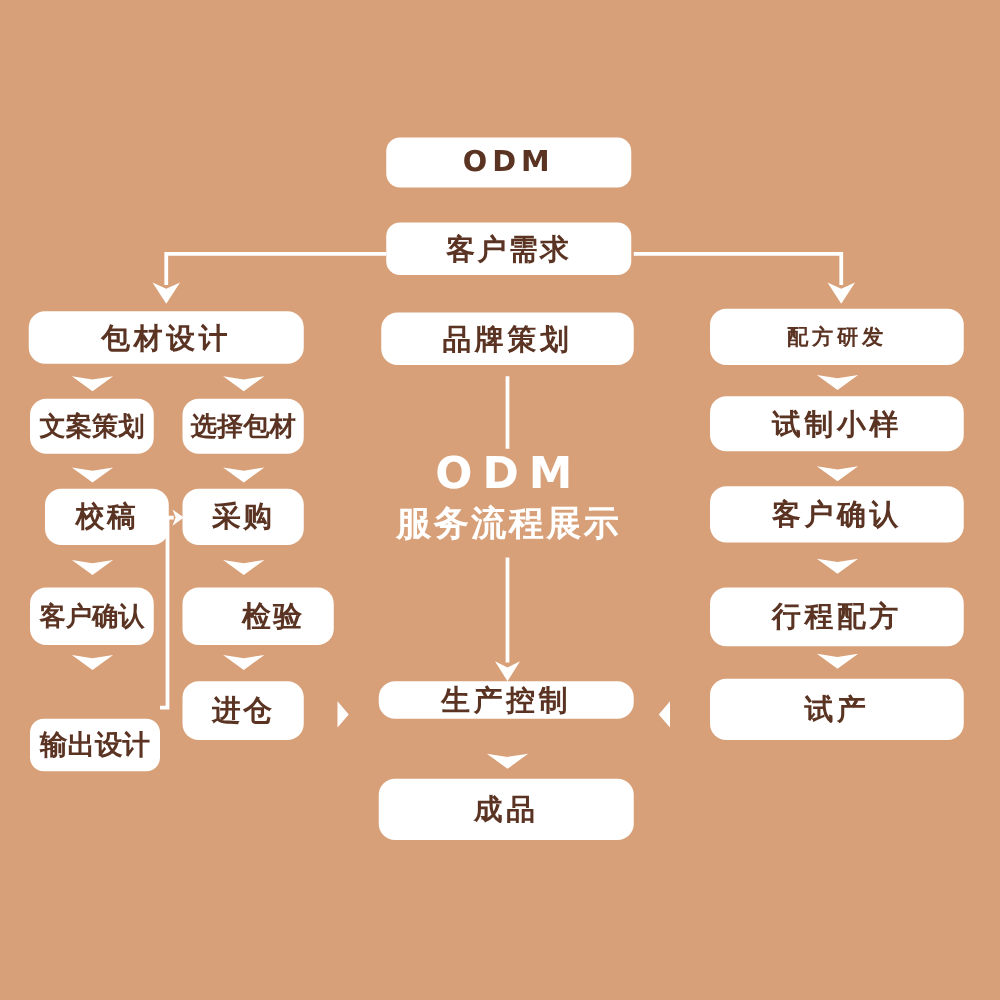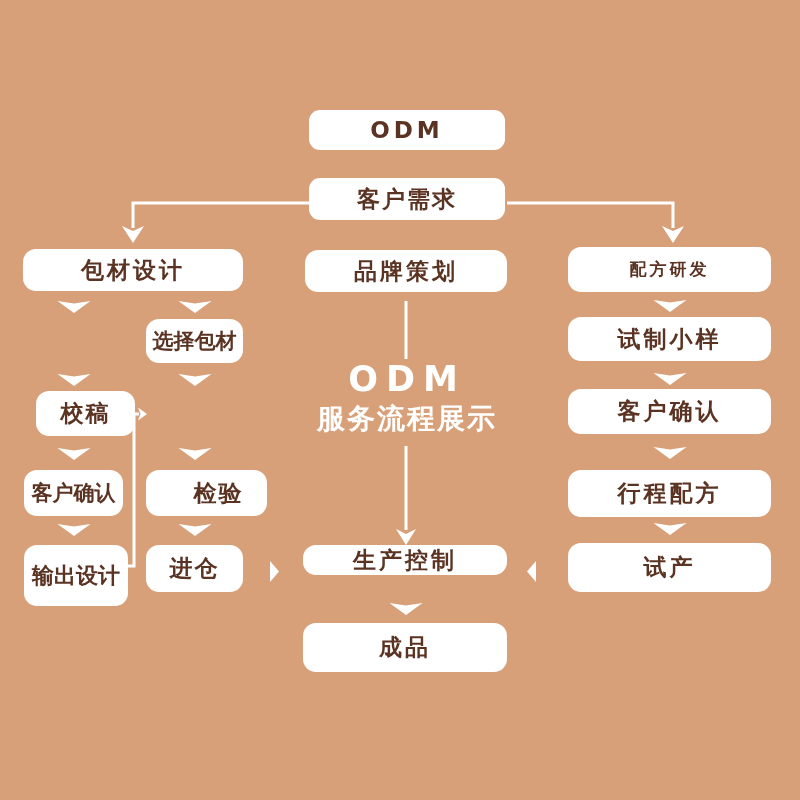--- a/index.html
+++ b/index.html
@@ -41,21 +41,21 @@
   .n-trial-sample{left:568px;top:317px;width:203px;height:44px;font-size:23px;letter-spacing:3px;}
   
   .n-proofreading{left:24px;top:391px;width:99px;height:45px;font-size:23px;letter-spacing:2px;margin-left:12px;}
   .n-purchasing{left:146px;top:391px;width:97px;height:45px;font-size:23px;letter-spacing:2px;}
   .n-customer-confirm-right{left:568px;top:389px;width:203px;height:45px;font-size:23px;letter-spacing:3px;}
   
   .n-customer-confirm-left{left:24px;top:470px;width:99px;height:46px;font-size:21px;}
   .n-inspection{left:146px;top:470px;width:97px;height:46px;font-size:23px;letter-spacing:2px;padding-left:24px;}
   .n-form-formula{left:568px;top:470px;width:203px;height:47px;font-size:23px;letter-spacing:3px;}
   
-  .n-output-design{left:24px;top:545px;width:104px;height:61px;font-size:22px;}
+  .n-output-design{left:24px;top:575px;width:104px;height:42px;font-size:22px;border-radius:11px;}
   .n-warehousing{left:146px;top:545px;width:97px;height:47px;font-size:23px;letter-spacing:2px;}
   .n-trial-production{left:568px;top:543px;width:203px;height:49px;font-size:23px;letter-spacing:3px;}
   
   .n-production-control{left:303px;top:545px;width:204px;height:30px;font-size:23px;letter-spacing:3px;}
   .n-finished-product{left:303px;top:623px;width:204px;height:49px;font-size:23px;letter-spacing:3px;}
   
   .center-title{
     position:absolute;left:257px;top:362px;width:300px;
     text-align:center;color:#ffffff;font-weight:bold;
   }
@@ -105,25 +105,27 @@
     <polygon class="line-fill" points="536,561 527,571.5 536,582"></polygon>
   </svg>
 
   <div class="node n-odm">ODM</div>
   <div class="node n-customer-needs">客户需求</div>
 
   <div class="node n-packaging-design">包材设计</div>
   <div class="node n-brand-planning">品牌策划</div>
   <div class="node n-formula-rd">配方研发</div>
 
+  <div class="node n-copywriting">文案策划</div>
   <div class="node n-proofreading">校稿</div>
   <div class="node n-customer-confirm-left">客户确认</div>
   <div class="node n-output-design">输出设计</div>
 
   <div class="node n-select-packaging">选择包材</div>
+  <div class="node n-purchasing">采购</div>
   <div class="node n-inspection">检验</div>
   <div class="node n-warehousing">进仓</div>
 
   <div class="node n-trial-sample">试制小样</div>
   <div class="node n-customer-confirm-right">客户确认</div>
   <div class="node n-form-formula">行程配方</div>
   <div class="node n-trial-production">试产</div>
 
   <div class="center-title">
     <span class="t1">ODM</span>

